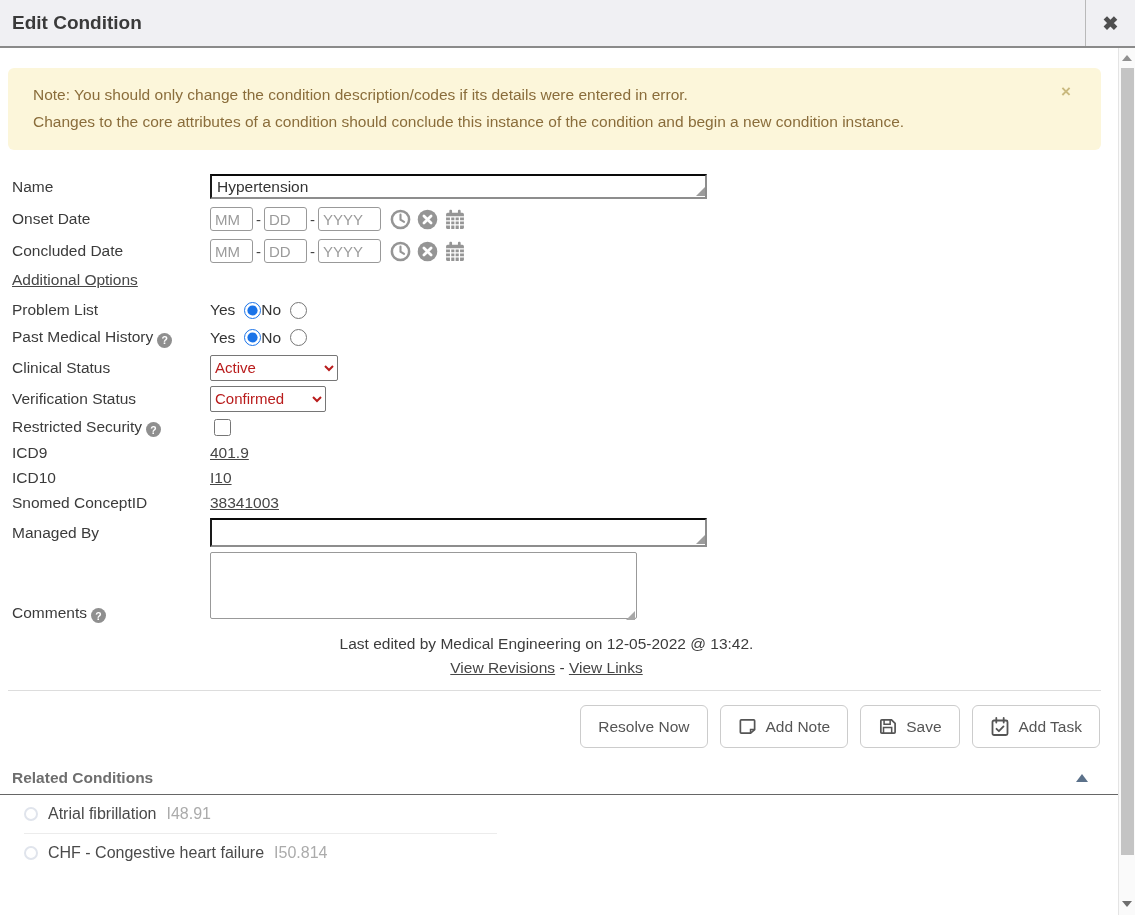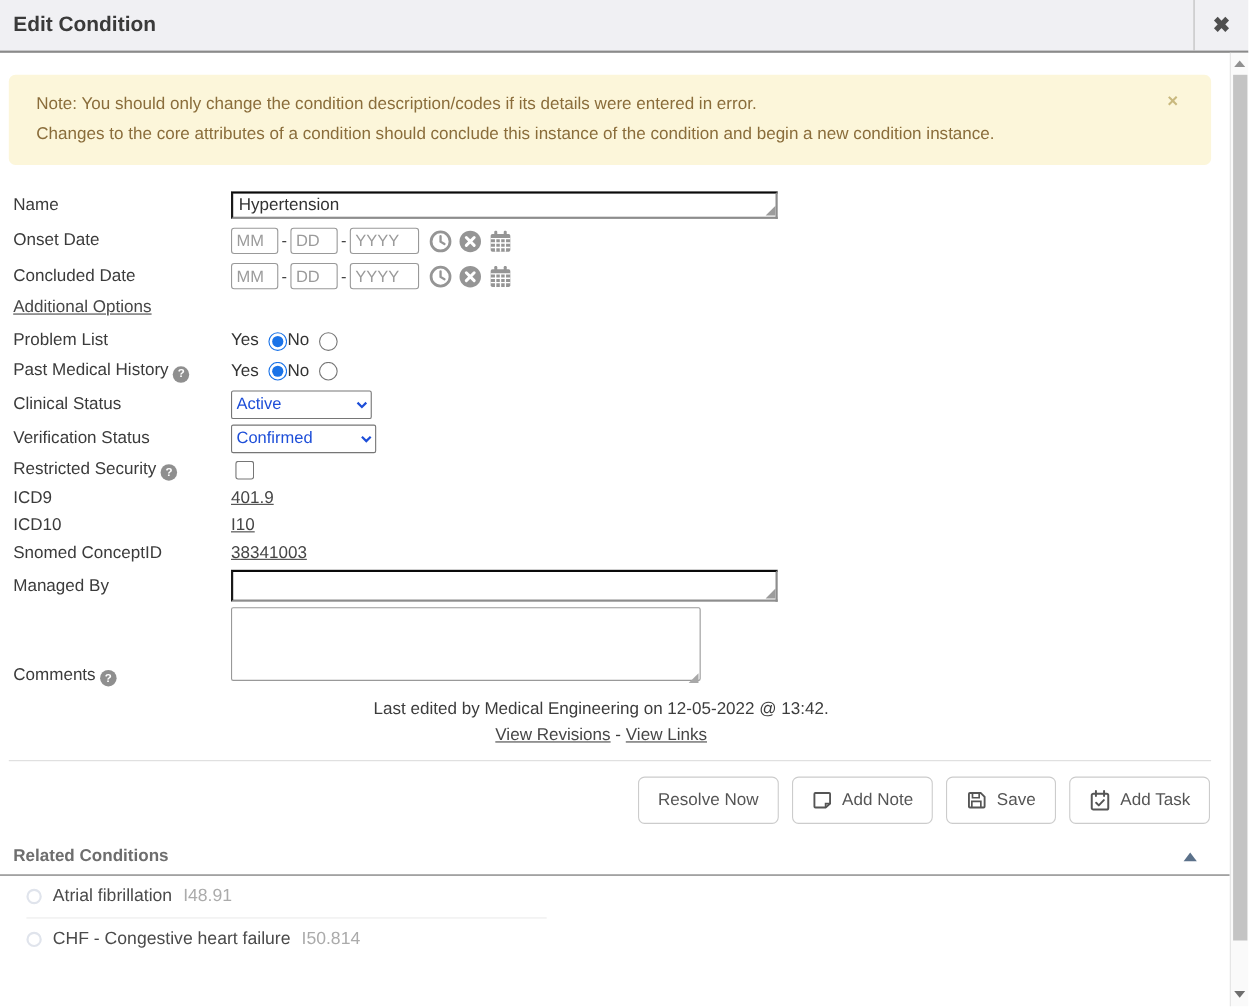--- a/index.html
+++ b/index.html
@@ -45,21 +45,21 @@
   .date-sep { margin:0 3px; color:#444; font-size:15px; }
   .date-icons { display:flex; align-items:center; gap:6px; margin-left:9px; color:#959595; }
   .date-icons .icb { cursor:pointer; display:inline-flex; }
 
   a.plain-link { color:#464646; text-decoration:underline; font-size:15.5px; cursor:pointer; }
 
   .radio-group { display:flex; align-items:center; font-size:15.5px; color:#333; }
   .radio-group input { width:17px; height:17px; accent-color:#1a73e8; margin-left:9px; cursor:pointer; }
   .radio-group .rg2 { }
 
-  select.sel { height:26px; font-family:inherit; font-size:15px; color:#1d4ed8;
+  select.sel { height:26px; font-family:inherit; font-size:15px; color:#b91c1c;
                border:1px solid #767676; border-radius:2px; background:#fff; cursor:pointer; }
 
   .help-icon { display:inline-flex; align-items:center; justify-content:center;
                width:15px; height:15px; border-radius:50%; background:#8f8f8f;
                color:#fff; font-size:10.5px; font-weight:bold; margin-left:4px;
                vertical-align:-2px; cursor:pointer; }
 
   input.chk { width:17px; height:17px; margin-left:4px; cursor:pointer; }
 
   .txtarea-wrap::after { border-bottom-color:#a8a8a8; }
@@ -227,21 +227,21 @@
 
     <div class="frow mb5">
       <div class="flabel">Clinical Status</div>
       <select class="sel" style="width:128px">
         <option>Active</option>
       </select>
     </div>
 
     <div class="frow mb6">
       <div class="flabel">Verification Status</div>
-      <select class="sel" style="width:132px">
+      <select class="sel" style="width:116px">
         <option>Confirmed</option>
       </select>
     </div>
 
     <div class="frow mb7">
       <div class="flabel">
         <span>Restricted Security</span><span class="help-icon">?</span>
       </div>
       <input type="checkbox" class="chk" style="">
     </div>

